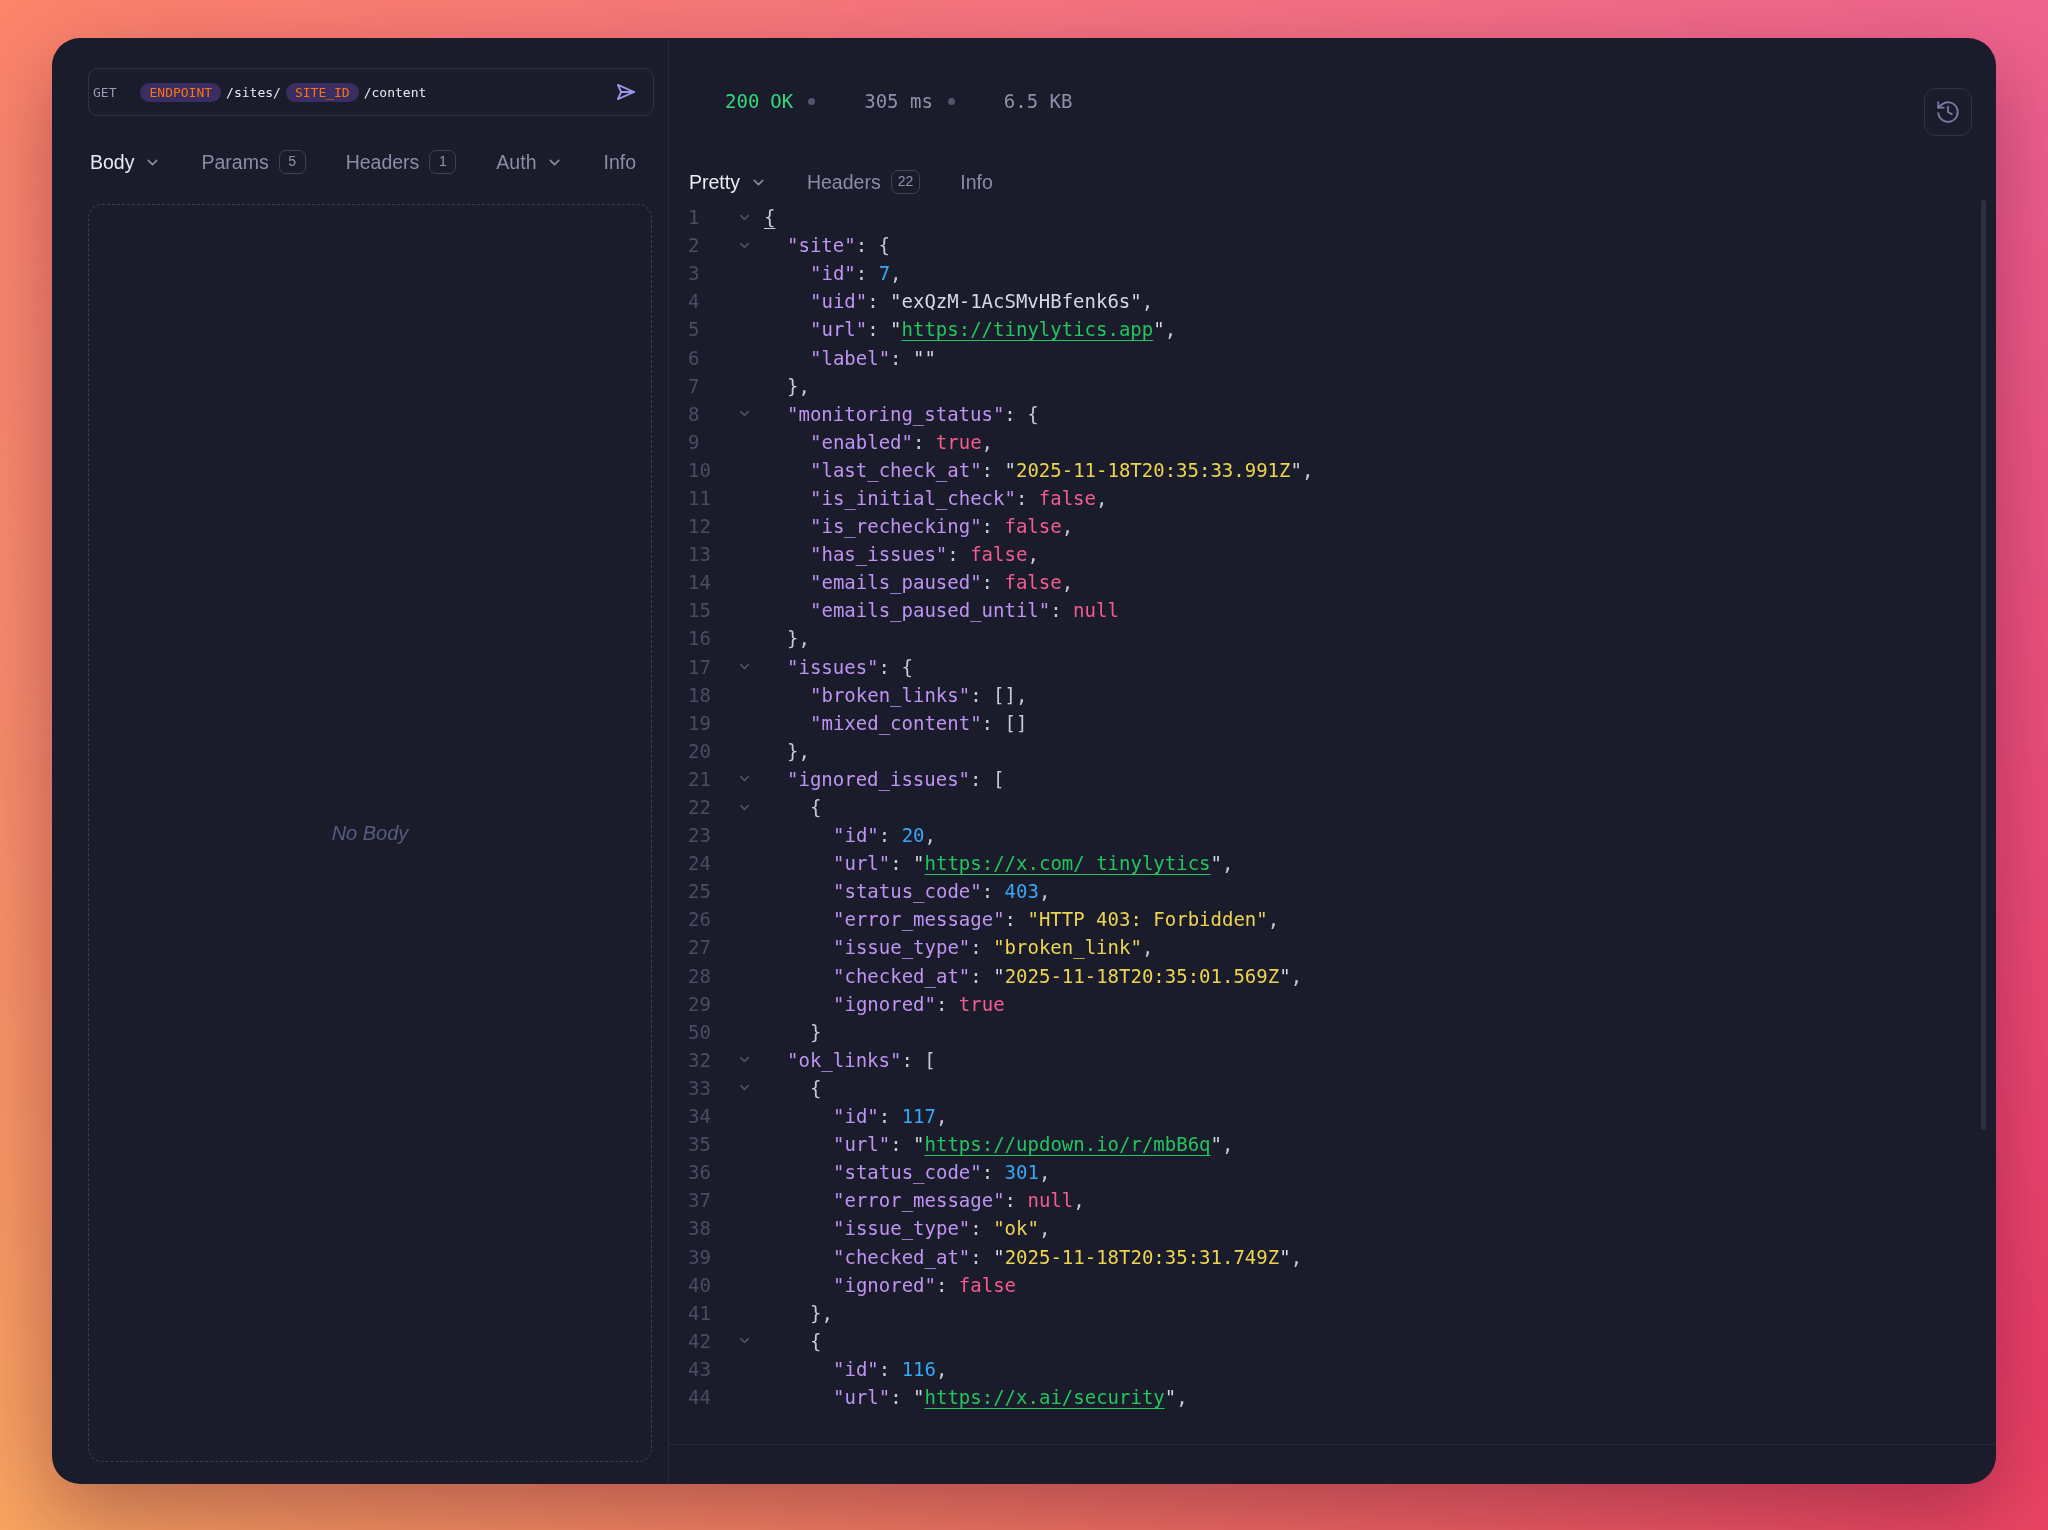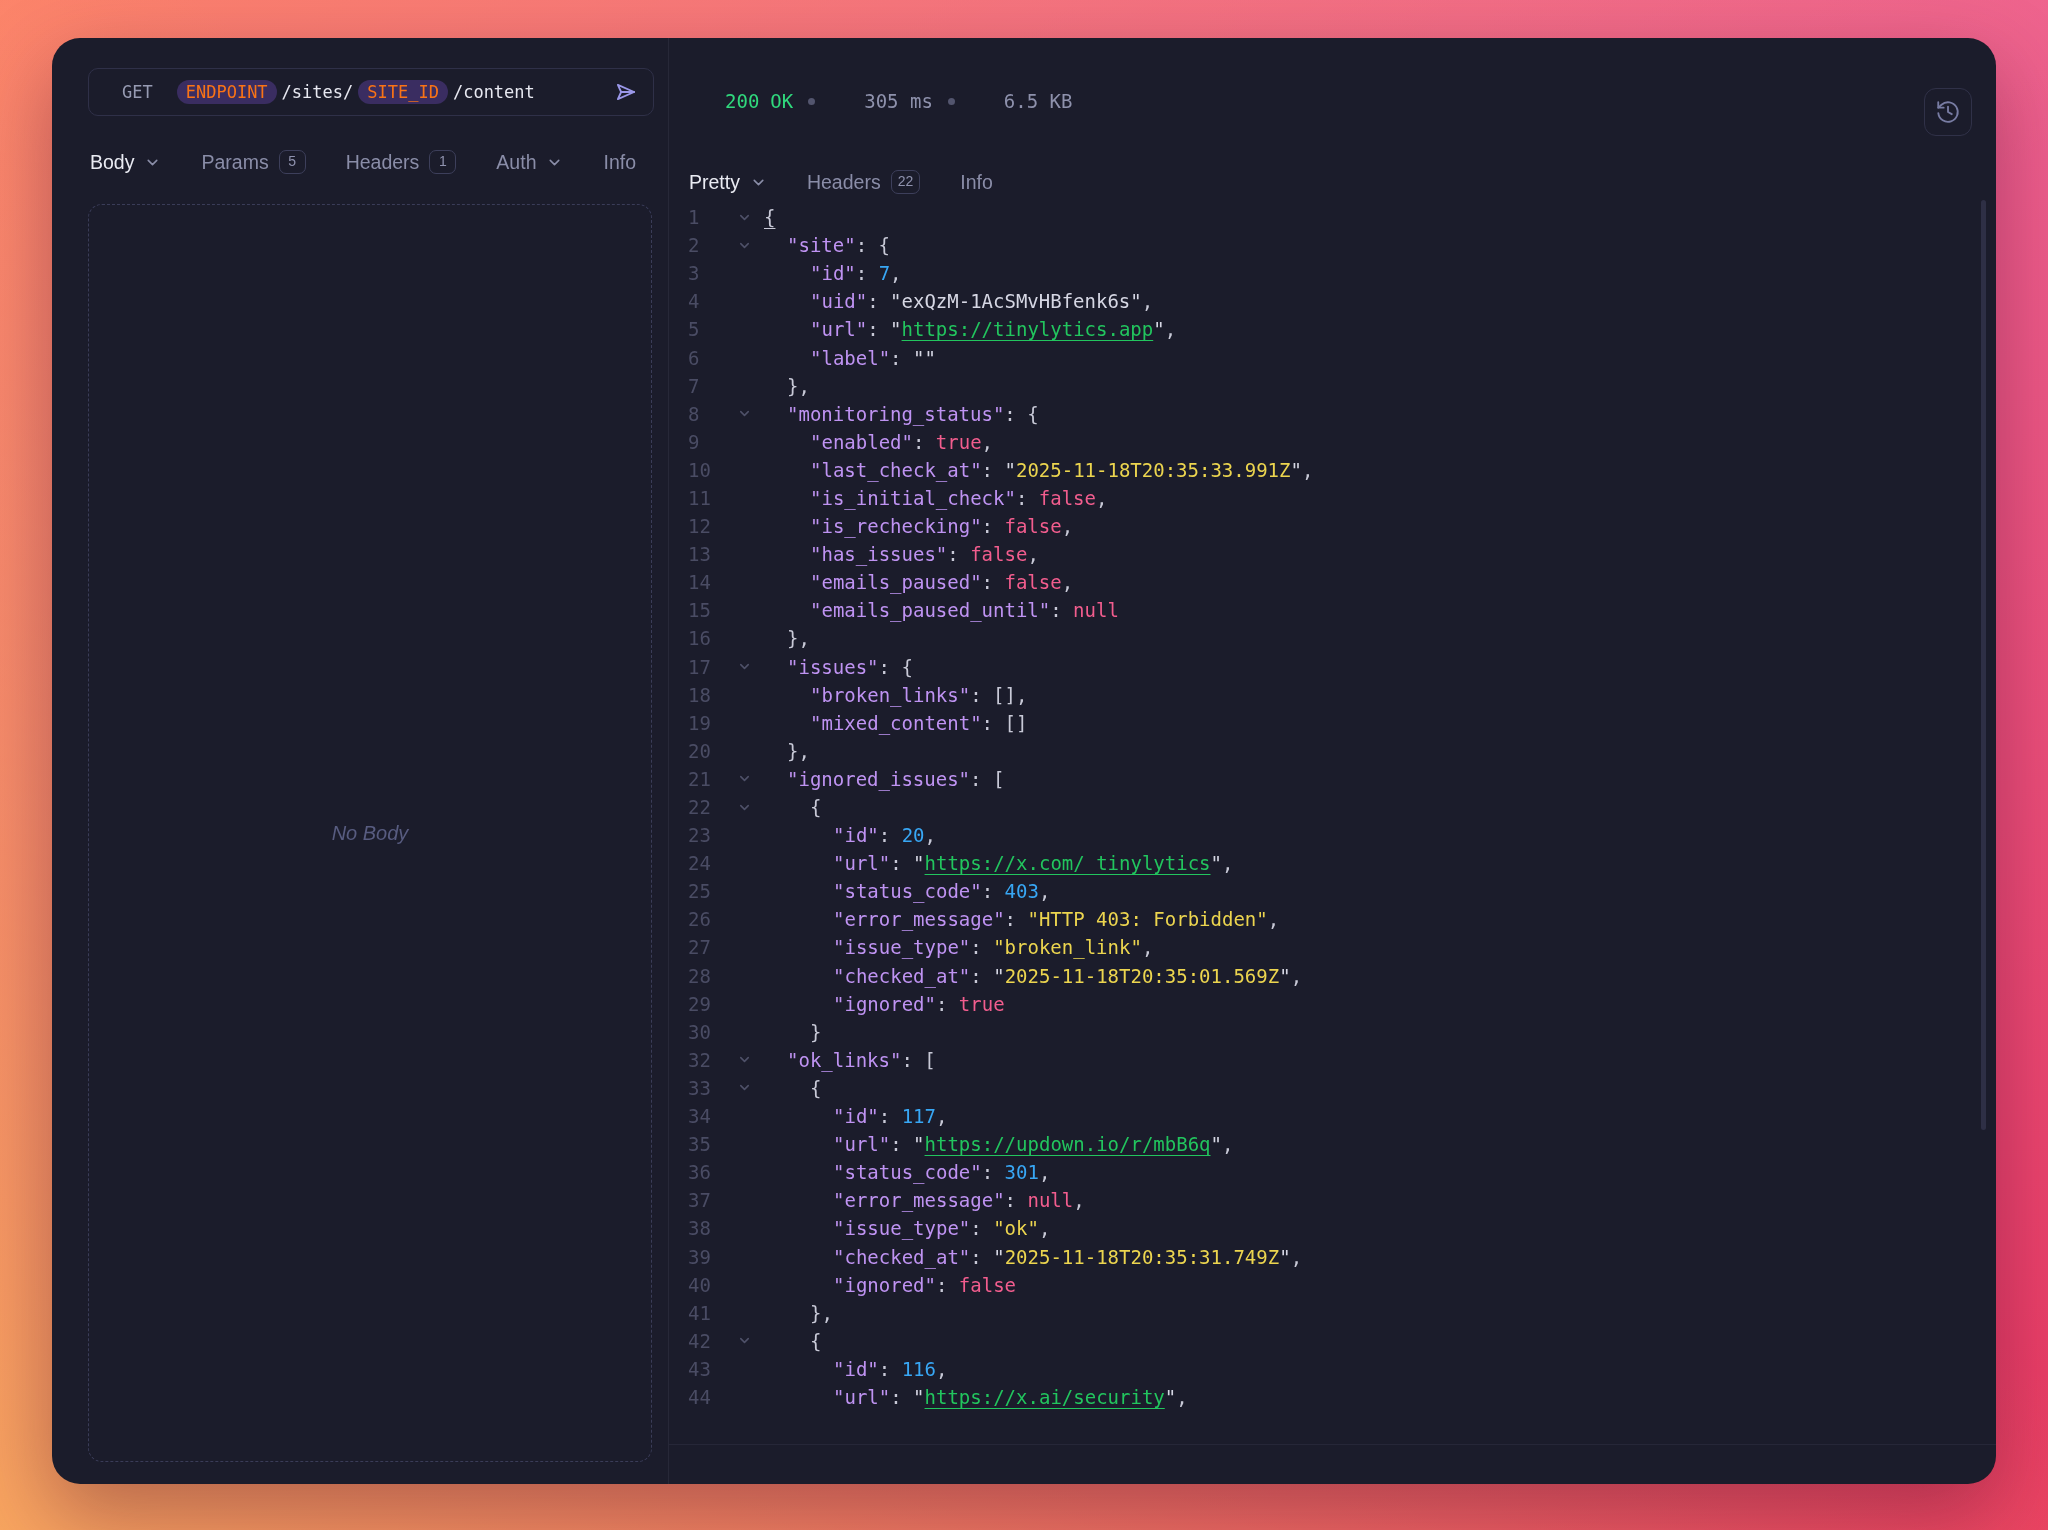--- a/index.html
+++ b/index.html
@@ -8,21 +8,21 @@
     background:
       linear-gradient(to top right, rgba(249,170,95,.95) 0%, rgba(249,170,95,0) 55%),
       linear-gradient(to bottom right, rgba(253,130,104,.95) 0%, rgba(253,130,104,0) 55%),
       linear-gradient(170deg,#ee6a9c 0%,#e93a62 100%);}
   .window{position:absolute;left:52px;top:38px;width:1944px;height:1446px;
     background:#1b1c2b;border-radius:28px;box-shadow:0 30px 80px rgba(60,5,35,.35);}
   
   .left-panel{position:absolute;left:0;top:0;width:616px;height:100%;}
   .url-bar{position:absolute;left:36px;top:30px;width:566px;height:48px;box-sizing:border-box;
     border:1px solid #2f3048;border-radius:10px;display:flex;align-items:center;
-    padding:0 10px 0 33px;font-family:"DejaVu Sans Mono",monospace;font-size:17px;}
+    padding:0 10px 0 4px;font-family:"DejaVu Sans Mono",monospace;font-size:13px;}
   .method{color:#979bb3;margin-right:24px;}
   .url-parts{display:flex;align-items:center;gap:5px;color:#e8e9f2;flex:1;min-width:0;}
   .url-pill{background:#3a2d61;color:#f97316;border-radius:12px;padding:2px 9px;}
   .send-btn{background:none;border:none;color:#9a97e8;cursor:pointer;display:flex;
     align-items:center;justify-content:center;padding:4px;}
   .tabs{position:absolute;left:38px;top:106px;height:36px;display:flex;align-items:center;
     gap:40px;font-size:19.5px;color:#8a8da8;font-weight:500;}
   .tab{display:flex;align-items:center;gap:10px;cursor:pointer;white-space:nowrap;}
   .tab.active{color:#eaebf3;}
   .tab-badge{font-size:14px;color:#8f92ae;border:1px solid #3d3f5b;border-radius:7px;
@@ -193,21 +193,21 @@
           <div class="code-line"><span class="ln">22</span><span class="fold"><svg width="15" height="15" viewBox="0 0 24 24" fill="none" stroke="currentColor" stroke-width="2.4" stroke-linecap="round" stroke-linejoin="round">
                 <path d="m6 9 6 6 6-6"></path>
               </svg></span><span class="ind" style="width: 46px;"></span><span class="tk-p">{</span></div>
           <div class="code-line"><span class="ln">23</span><span class="fold"></span><span class="ind" style="width: 69px;"></span><span class="tk-k">"id"</span><span class="tk-p">: </span><span class="tk-n">20</span><span class="tk-p">,</span></div>
           <div class="code-line"><span class="ln">24</span><span class="fold"></span><span class="ind" style="width: 69px;"></span><span class="tk-k">"url"</span><span class="tk-p">: </span><span class="tk-q">"</span><span class="tk-u">https://x.com/_tinylytics</span><span class="tk-q">"</span><span class="tk-p">,</span></div>
           <div class="code-line"><span class="ln">25</span><span class="fold"></span><span class="ind" style="width: 69px;"></span><span class="tk-k">"status_code"</span><span class="tk-p">: </span><span class="tk-n">403</span><span class="tk-p">,</span></div>
           <div class="code-line"><span class="ln">26</span><span class="fold"></span><span class="ind" style="width: 69px;"></span><span class="tk-k">"error_message"</span><span class="tk-p">: </span><span class="tk-s">"HTTP 403: Forbidden"</span><span class="tk-p">,</span></div>
           <div class="code-line"><span class="ln">27</span><span class="fold"></span><span class="ind" style="width: 69px;"></span><span class="tk-k">"issue_type"</span><span class="tk-p">: </span><span class="tk-s">"broken_link"</span><span class="tk-p">,</span></div>
           <div class="code-line"><span class="ln">28</span><span class="fold"></span><span class="ind" style="width: 69px;"></span><span class="tk-k">"checked_at"</span><span class="tk-p">: </span><span class="tk-q">"</span><span class="tk-y">2025-11-18T20:35:01.569Z</span><span class="tk-q">"</span><span class="tk-p">,</span></div>
           <div class="code-line"><span class="ln">29</span><span class="fold"></span><span class="ind" style="width: 69px;"></span><span class="tk-k">"ignored"</span><span class="tk-p">: </span><span class="tk-b">true</span></div>
-          <div class="code-line"><span class="ln">30</span><span class="fold"></span><span class="ind" style="width: 46px;"></span><span class="tk-p">}</span></div>
+          <div class="code-line"><span class="ln">50</span><span class="fold"></span><span class="ind" style="width: 46px;"></span><span class="tk-p">}</span></div>
           <div class="code-line"><span class="ln">32</span><span class="fold"><svg width="15" height="15" viewBox="0 0 24 24" fill="none" stroke="currentColor" stroke-width="2.4" stroke-linecap="round" stroke-linejoin="round">
                 <path d="m6 9 6 6 6-6"></path>
               </svg></span><span class="ind" style="width: 23px;"></span><span class="tk-k">"ok_links"</span><span class="tk-p">: [</span></div>
           <div class="code-line"><span class="ln">33</span><span class="fold"><svg width="15" height="15" viewBox="0 0 24 24" fill="none" stroke="currentColor" stroke-width="2.4" stroke-linecap="round" stroke-linejoin="round">
                 <path d="m6 9 6 6 6-6"></path>
               </svg></span><span class="ind" style="width: 46px;"></span><span class="tk-p">{</span></div>
           <div class="code-line"><span class="ln">34</span><span class="fold"></span><span class="ind" style="width: 69px;"></span><span class="tk-k">"id"</span><span class="tk-p">: </span><span class="tk-n">117</span><span class="tk-p">,</span></div>
           <div class="code-line"><span class="ln">35</span><span class="fold"></span><span class="ind" style="width: 69px;"></span><span class="tk-k">"url"</span><span class="tk-p">: </span><span class="tk-q">"</span><span class="tk-u">https://updown.io/r/mbB6q</span><span class="tk-q">"</span><span class="tk-p">,</span></div>
           <div class="code-line"><span class="ln">36</span><span class="fold"></span><span class="ind" style="width: 69px;"></span><span class="tk-k">"status_code"</span><span class="tk-p">: </span><span class="tk-n">301</span><span class="tk-p">,</span></div>
           <div class="code-line"><span class="ln">37</span><span class="fold"></span><span class="ind" style="width: 69px;"></span><span class="tk-k">"error_message"</span><span class="tk-p">: </span><span class="tk-b">null</span><span class="tk-p">,</span></div>

